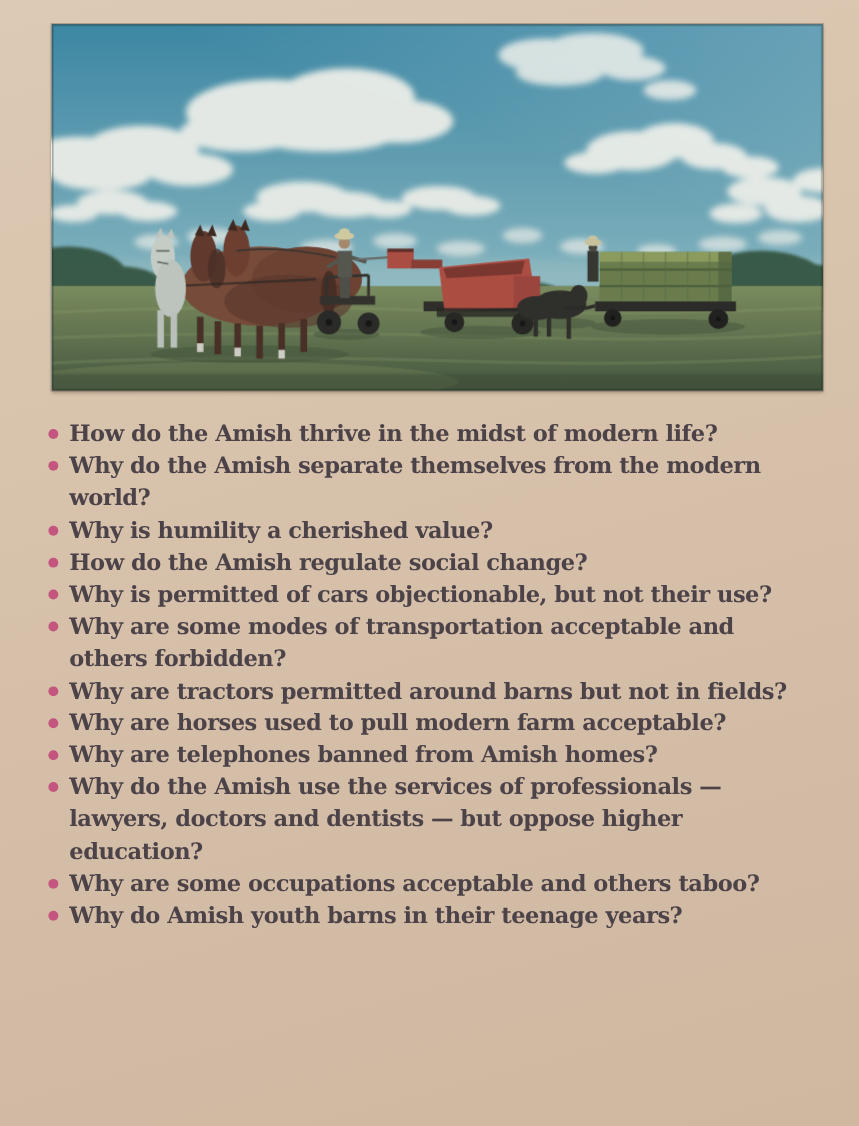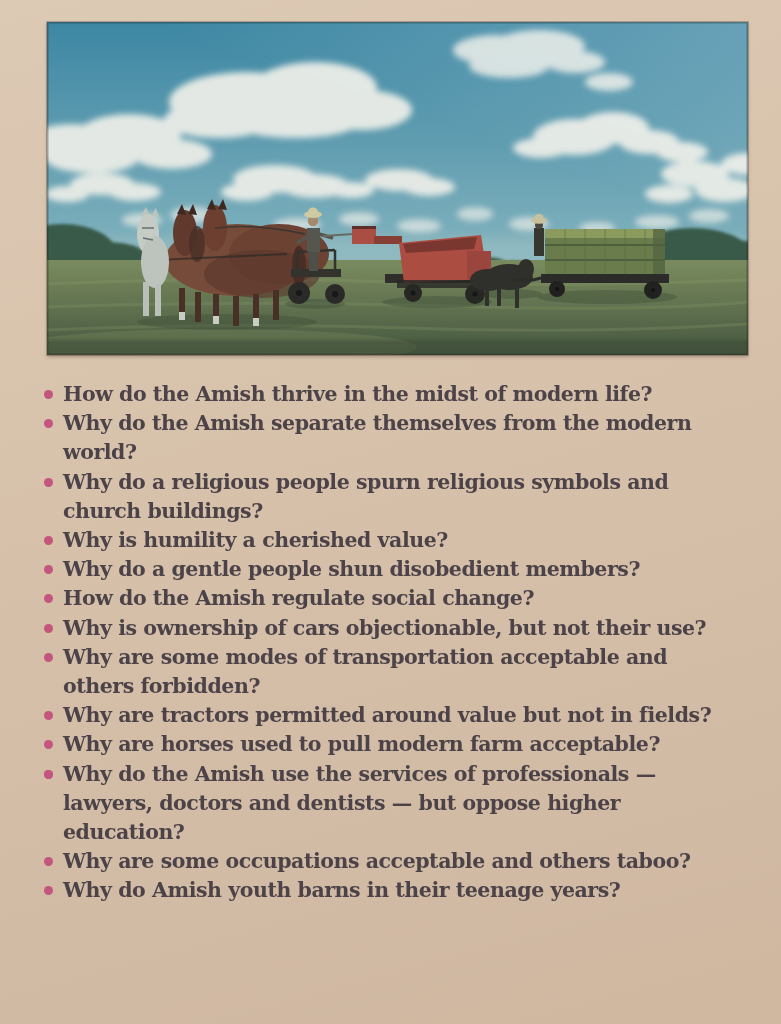--- a/index.html
+++ b/index.html
@@ -295,62 +295,55 @@
     <li class="question">
       <span class="bullet"></span>
       <span class="qtext">How do the Amish thrive in the midst of modern life?</span>
     </li>
 
     <li class="question">
       <span class="bullet"></span>
       <span class="qtext">Why do the Amish separate themselves from the modern world?</span>
     </li>
 
-    <li class="question">
-      <span class="bullet"></span>
-      <span class="qtext">Why do a religious people spurn religious symbols and church buildings?</span>
-    </li>
 
     <li class="question">
       <span class="bullet"></span>
       <span class="qtext">Why is humility a cherished value?</span>
     </li>
 
-    <li class="question">
-      <span class="bullet"></span>
-      <span class="qtext">Why do a gentle people shun disobedient members?</span>
-    </li>
 
     <li class="question">
       <span class="bullet"></span>
       <span class="qtext">How do the Amish regulate social change?</span>
     </li>
 
     <li class="question">
       <span class="bullet"></span>
-      <span class="qtext">Why is ownership of cars objectionable, but not their use?</span>
+      <span class="qtext">Why is permitted of cars objectionable, but not their use?</span>
     </li>
 
     <li class="question">
       <span class="bullet"></span>
       <span class="qtext">Why are some modes of transportation acceptable and others forbidden?</span>
     </li>
 
     <li class="question">
       <span class="bullet"></span>
-      <span class="qtext">Why are tractors permitted around value but not in fields?</span>
+      <span class="qtext">Why are tractors permitted around barns but not in fields?</span>
     </li>
 
     <li class="question">
       <span class="bullet"></span>
       <span class="qtext">Why are horses used to pull modern farm acceptable?</span>
     </li>
 
     <li class="question">
       <span class="bullet"></span>
+      <span class="qtext">Why are telephones banned from Amish homes?</span>
     </li>
 
 
 
     <li class="question">
       <span class="bullet"></span>
       <span class="qtext">Why do the Amish use the services of professionals — lawyers, doctors and dentists — but oppose higher education?</span>
     </li>
 
     <li class="question">

